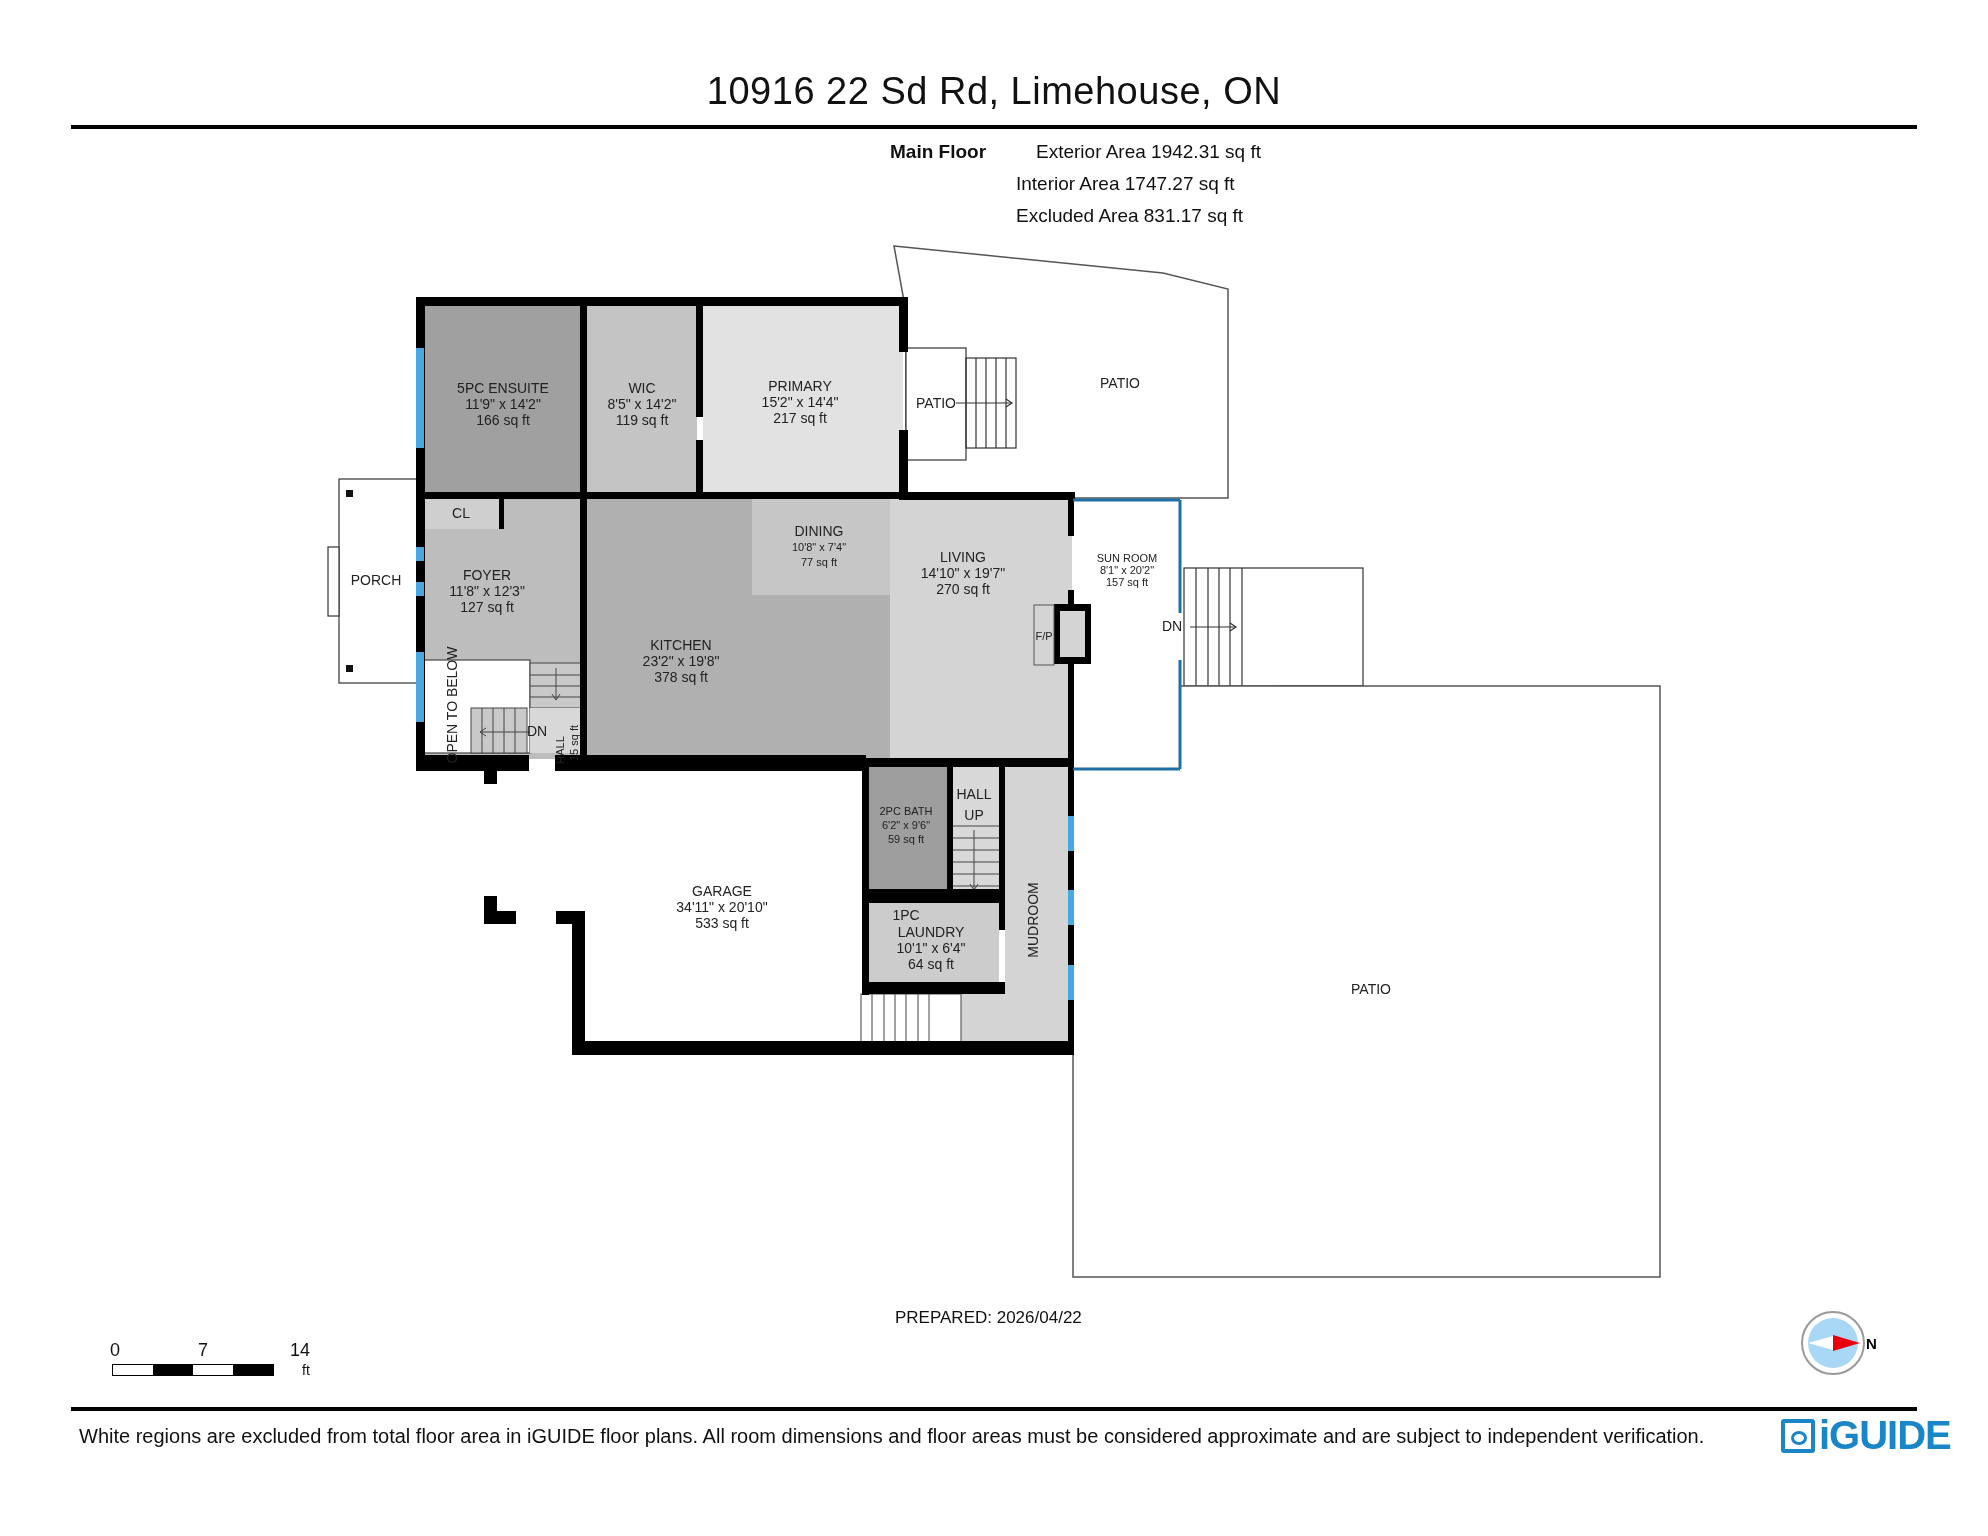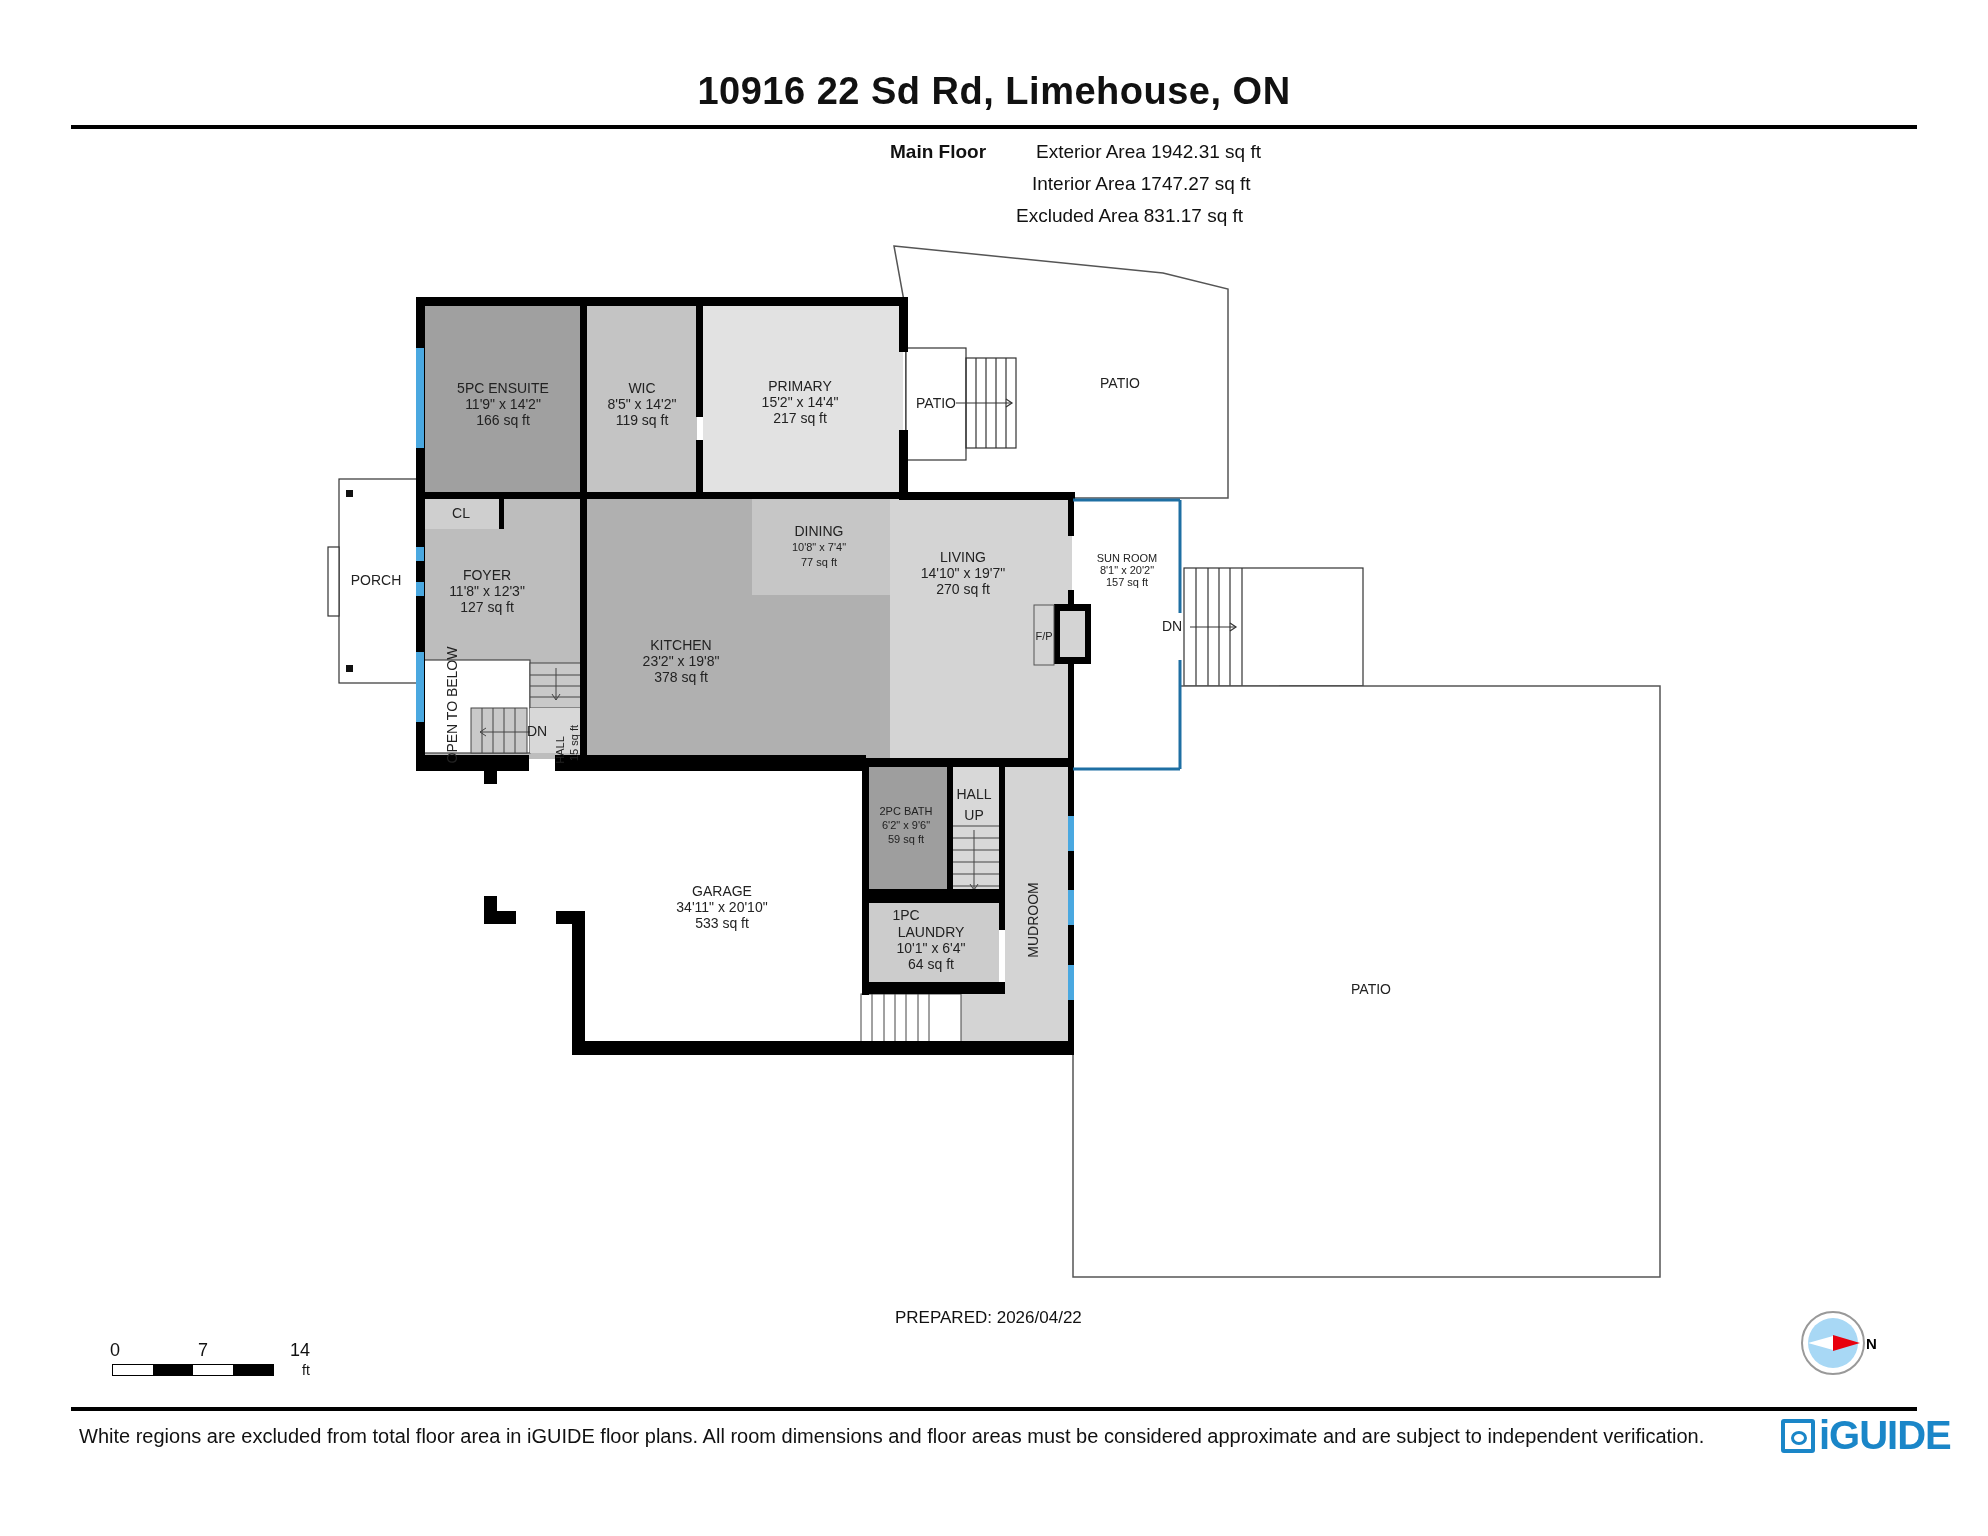--- a/index.html
+++ b/index.html
@@ -1,37 +1,37 @@
 <!DOCTYPE html>
 <html><head>
 <meta charset="utf-8">
 <style>
   html, body { margin:0; padding:0; background:#fff; }
   body { width:1988px; height:1536px; position:relative; overflow:hidden; font-family:"Liberation Sans", sans-serif; color:#111; }
   .abs { position:absolute; }
-  .title { left:0; width:1988px; top:70px; text-align:center; font-size:38px; font-weight:bold; letter-spacing:0.5px; }
+  .title { left:0; width:1988px; top:70px; text-align:center; font-size:38px; font-weight:normal; letter-spacing:0.5px; }
   .rule { background:#000; }
   .floor-label { font-size:19px; font-weight:bold; }
   .area-line { font-size:19px; }
   svg text { font-family:"Liberation Sans", sans-serif; }
   .room-label { font-size:14px; fill:#222; text-anchor:middle; }
   .room-small { font-size:11px; fill:#222; text-anchor:middle; }
   .footer-text { font-size:20px; }
   .prepared { font-size:17px; }
   .logo { font-size:40px; color:#1a86c8; font-weight:bold; letter-spacing:-1px; }
 </style>
 </head>
 <body>
 
 <div class="abs title">10916 22 Sd Rd, Limehouse, ON</div>
 <div class="abs rule" style="left:71px; top:125px; width:1846px; height:4px;"></div>
 
 <div class="abs floor-label" style="left:890px; top:141px;">Main Floor</div>
 <div class="abs area-line" style="left:1016px; top:141px;margin-left:20px;">Exterior Area 1942.31 sq ft</div>
-<div class="abs area-line" style="left:1016px; top:173px;margin-left:16px;">Interior Area 1747.27 sq ft</div>
+<div class="abs area-line" style="left:1016px; top:173px;">Interior Area 1747.27 sq ft</div>
 <div class="abs area-line" style="left:1016px; top:205px;">Excluded Area 831.17 sq ft</div>
 
 <svg class="abs" style="left:0; top:0;" width="1988" height="1536" viewBox="0 0 1988 1536">
 
   <polygon points="894,246 1163,273 1228,289 1228,498 1178,498 1073,498 906,498 906,312" fill="#fff" stroke="#555" stroke-width="1.5"></polygon>
 
   <rect x="906" y="348" width="60" height="112" fill="#fff" stroke="#333" stroke-width="1.2"></rect>
 
   <g stroke="#333" stroke-width="1.2" fill="none">
     <rect x="966" y="358" width="50" height="90"></rect>

